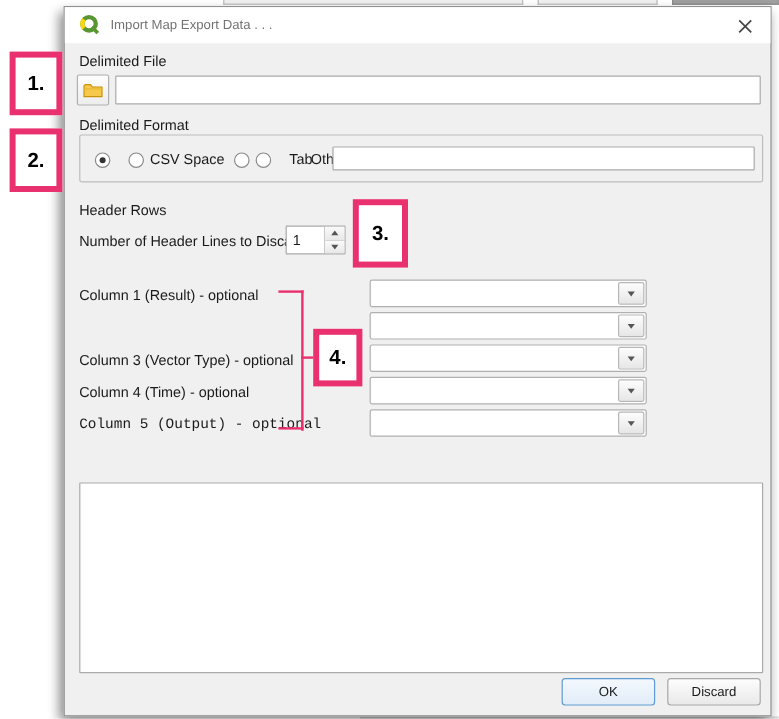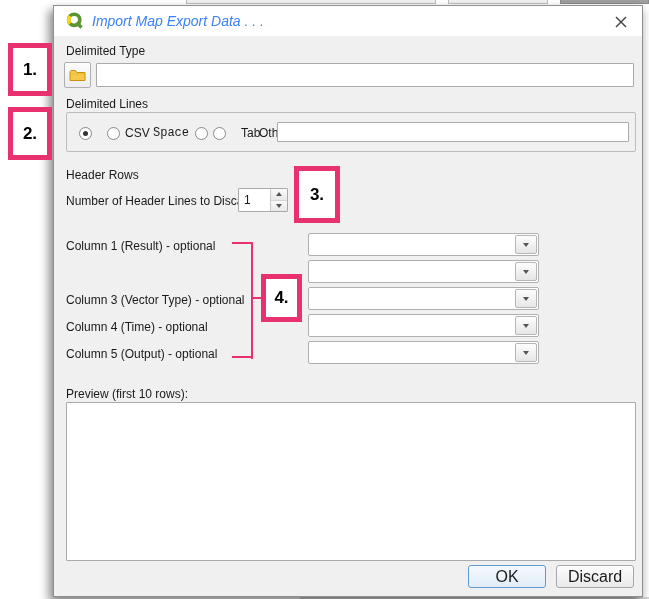--- a/index.html
+++ b/index.html
@@ -24,21 +24,21 @@
   .bg-sliver{position:absolute;top:0;height:4px;background:#f0f0f0;border:1px solid #bdbdbd;border-top:none;}
   .bg-sliver.dark{background:#9f9f9f;border-color:#8a8a8a;}
   .bottom-sliver{position:absolute;left:300px;top:597px;width:349px;height:2px;background:#d9d9d9;}
 
   
   .dialog{position:absolute;left:53px;top:5px;width:590px;height:592px;background:var(--dialog_bg);
     border:1px solid #8f8f8f;box-shadow:-5px 5px 9px rgba(0,0,0,0.33),0 5px 9px rgba(0,0,0,0.25);}
   .titlebar{position:absolute;left:0;top:0;width:100%;height:30px;background:var(--titlebar_bg);
     display:flex;align-items:center;padding:0 12px;}
   .titlebar .logo{width:18px;height:18px;margin-right:8px;flex:0 0 auto;}
-  .titlebar .title{font-size:14px;color:#3b82f6;font-style:italic;}
+  .titlebar .title{font-size:11px;color:#737373;}
   .close-btn{position:absolute;right:12px;top:7px;width:18px;height:18px;display:flex;align-items:center;justify-content:center;cursor:pointer;}
 
   .lbl{position:absolute;white-space:nowrap;}
 
   .text-input{position:absolute;border:1px solid var(--input_border);background:#fff;border-radius:1px;
     font-family:"Liberation Sans",sans-serif;font-size:12px;padding:0 4px;outline:none;}
 
   .folder-btn{position:absolute;left:10px;top:56px;width:27px;height:26px;border:1px solid #b0b0b0;border-radius:2px;
     background:linear-gradient(#fdfdfd,#ededed);display:flex;align-items:center;justify-content:center;cursor:pointer;}
 
@@ -56,21 +56,21 @@
   .tri-up{width:0;height:0;border-left:3px solid transparent;border-right:3px solid transparent;border-bottom:4px solid #555;}
   .tri-down{width:0;height:0;border-left:3px solid transparent;border-right:3px solid transparent;border-top:4px solid #555;}
 
   .combo{position:absolute;left:254px;width:231px;height:23px;border:1px solid #b0b0b0;border-radius:2px;background:#fff;display:flex;cursor:pointer;}
   .combo-value{flex:1;}
   .combo-btn{width:22px;margin:1px;border:1px solid #b6b6b6;border-radius:2px;background:linear-gradient(#fdfdfd,#e6e6e6);display:flex;align-items:center;justify-content:center;}
 
   .preview-box{position:absolute;left:12px;top:396px;width:570px;height:159px;background:#fff;border:1px solid var(--input_border);border-radius:1px;}
 
   .btn{position:absolute;top:559px;width:78px;height:23px;border-radius:3px;display:flex;align-items:center;justify-content:center;
-    background:linear-gradient(#fdfdfd,#e9e9e9);border:1px solid #a8a8a8;font-size:16px;cursor:pointer;}
+    background:linear-gradient(#fdfdfd,#e9e9e9);border:1px solid #a8a8a8;font-size:11px;cursor:pointer;}
   .btn.ok{left:414px;border:1px solid var(--ok_focus_blue);background:linear-gradient(#f3f8fd,#e2edf8);}
   .btn.cancel{left:502px;}
 
   
   .ann-box{position:absolute;background:#fff;border:5px solid var(--annotation_pink);display:flex;align-items:center;justify-content:center;
     font-weight:bold;font-size:17px;color:#000;z-index:20;}
   .ann-line{position:absolute;background:var(--annotation_pink);z-index:19;}
 </style>
 </head>
 <body>
@@ -92,36 +92,36 @@
       </svg>
       <span class="title">Import Map Export Data . . .</span>
       <span class="close-btn">
         <svg width="12" height="12" viewBox="0 0 12 12">
           <line x1="1" y1="1" x2="11" y2="11" stroke="#444" stroke-width="1.4"></line>
           <line x1="11" y1="1" x2="1" y2="11" stroke="#444" stroke-width="1.4"></line>
         </svg>
       </span>
     </div>
 
-    <div class="lbl" style="left:12px;top:38px;">Delimited Type</div>
+    <div class="lbl" style="left:12px;top:38px;">Delimited File</div>
     <div class="folder-btn">
       <svg width="17" height="14" viewBox="0 0 17 14">
         <path d="M1 3.5 L1 12.5 L16 12.5 L16 4.5 L8 4.5 L6.5 2.5 L2 2.5 Z" fill="#f6c94c" stroke="#c9940a" stroke-width="1"></path>
         <path d="M1 6 L16 6" stroke="#e9b832" stroke-width="1"></path>
       </svg>
     </div>
     <input class="text-input" style="left: 42px; top: 57px; width: 538px; height: 24px;" value="">
 
-    <div class="lbl" style="left:12px;top:91px;">Delimited Lines</div>
+    <div class="lbl" style="left:12px;top:91px;">Delimited Format</div>
     <div class="groupbox">
       <div class="radio-item" style="left:12px;">
         <span class="radio checked"></span>
         <span class="radio-label">CSV</span>
       </div>
-      <div class="radio-item" style="left:40px;font-family:Liberation Mono, monospace;">
+      <div class="radio-item" style="left:40px;">
         <span class="radio"></span>
         <span class="radio-label">Space</span>
       </div>
       <div class="radio-item" style="left:92px;padding-left:36px;">
         <span class="radio"></span>
         <span class="radio-label">Tab</span>
       </div>
       <div class="radio-item" style="left:146px;">
         <span class="radio"></span>
         <span class="radio-label">Other:</span>
@@ -167,29 +167,28 @@
     </div>
 
     <div class="lbl" style="left:12px;top:314px;">Column 4 (Time) - optional</div>
     <div class="combo" style="top:308px;">
       <div class="combo-value"></div>
       <div class="combo-btn">
           <span class="tri-down"></span>
         </div>
     </div>
 
-    <div class="lbl" style="left:12px;top:341px;">Column 5 (Output) - optional</div>
+    <div class="lbl" style="left:12px;top:341px;font-family:Liberation Mono, monospace;">Column 5 (Output) - optional</div>
     <div class="combo" style="top:335px;">
       <div class="combo-value"></div>
       <div class="combo-btn">
           <span class="tri-down"></span>
         </div>
     </div>
 
-    <div class="lbl" style="left:12px;top:381px;">Preview (first 10 rows):</div>
     <div class="preview-box"></div>
 
     <div class="btn ok">OK</div>
     <div class="btn cancel">Discard</div>
   </div>
 
   <div class="ann-box" style="left:8px;top:43px;width:44px;height:53px;">1.</div>
   <div class="ann-box" style="left:8px;top:107px;width:44px;height:53px;">2.</div>
   <div class="ann-box" style="left:294px;top:166px;width:46px;height:57px;">3.</div>
   <div class="ann-box" style="left:261px;top:274px;width:41px;height:48px;">4.</div>

